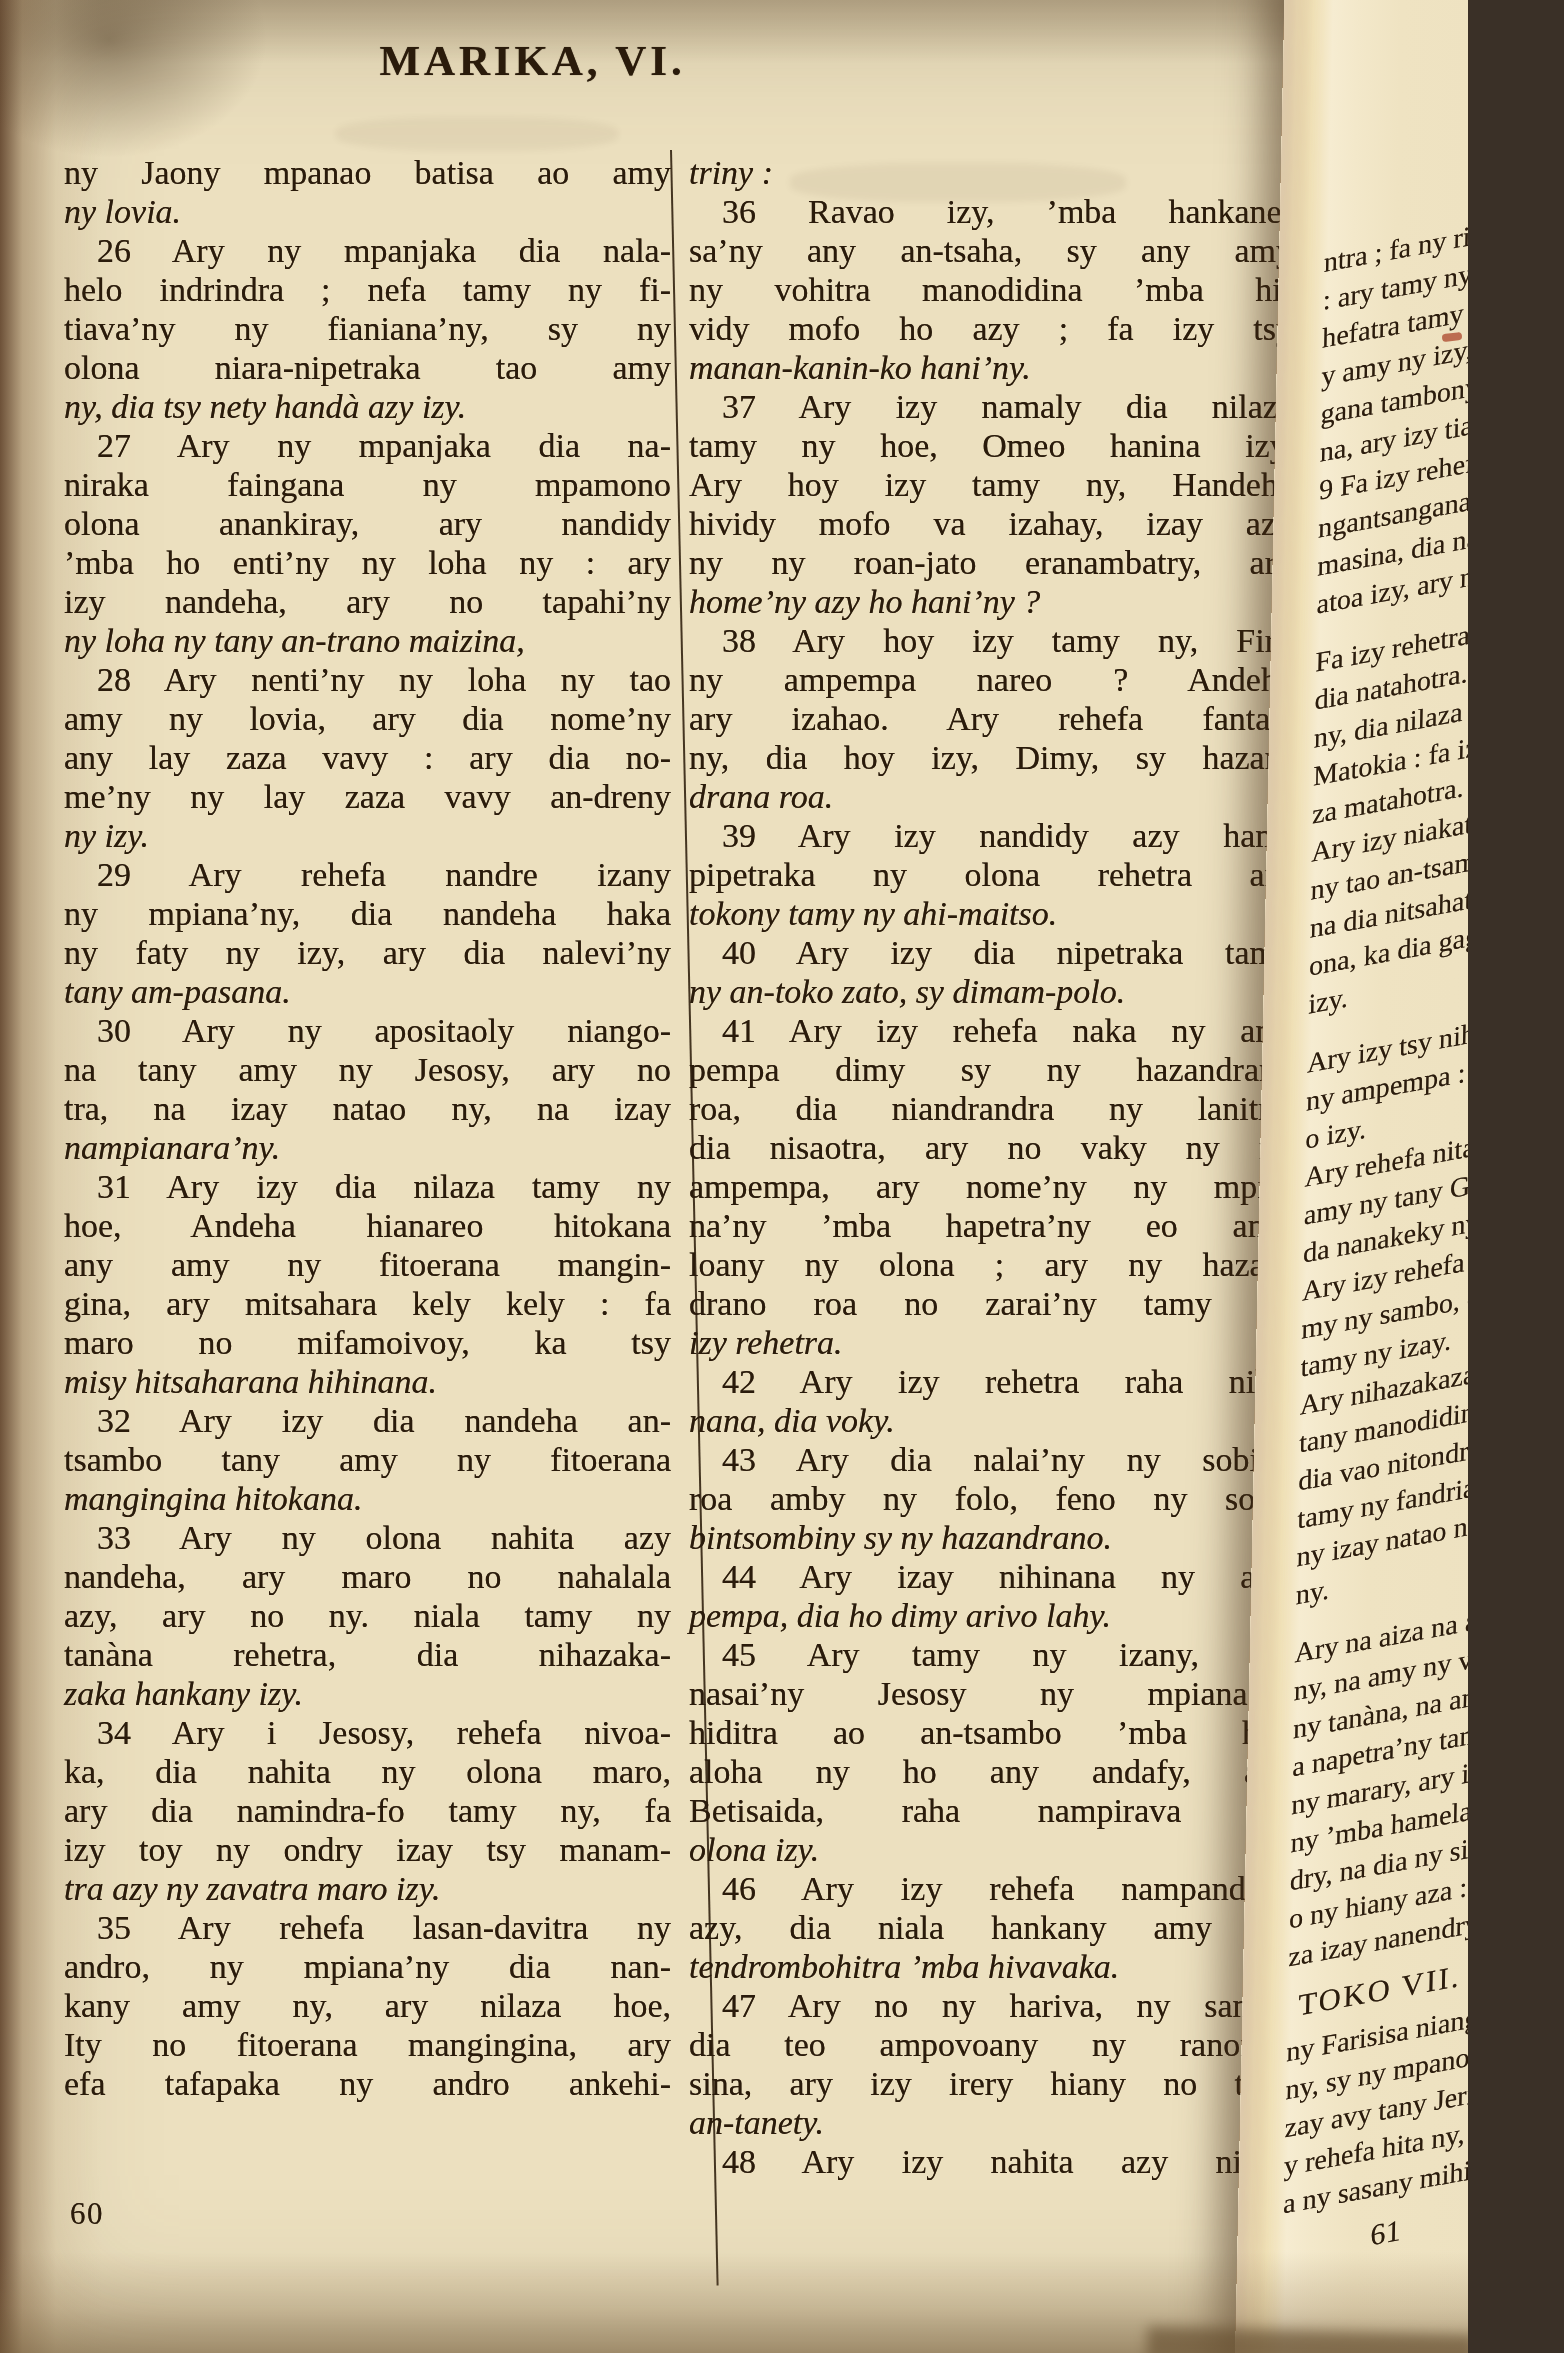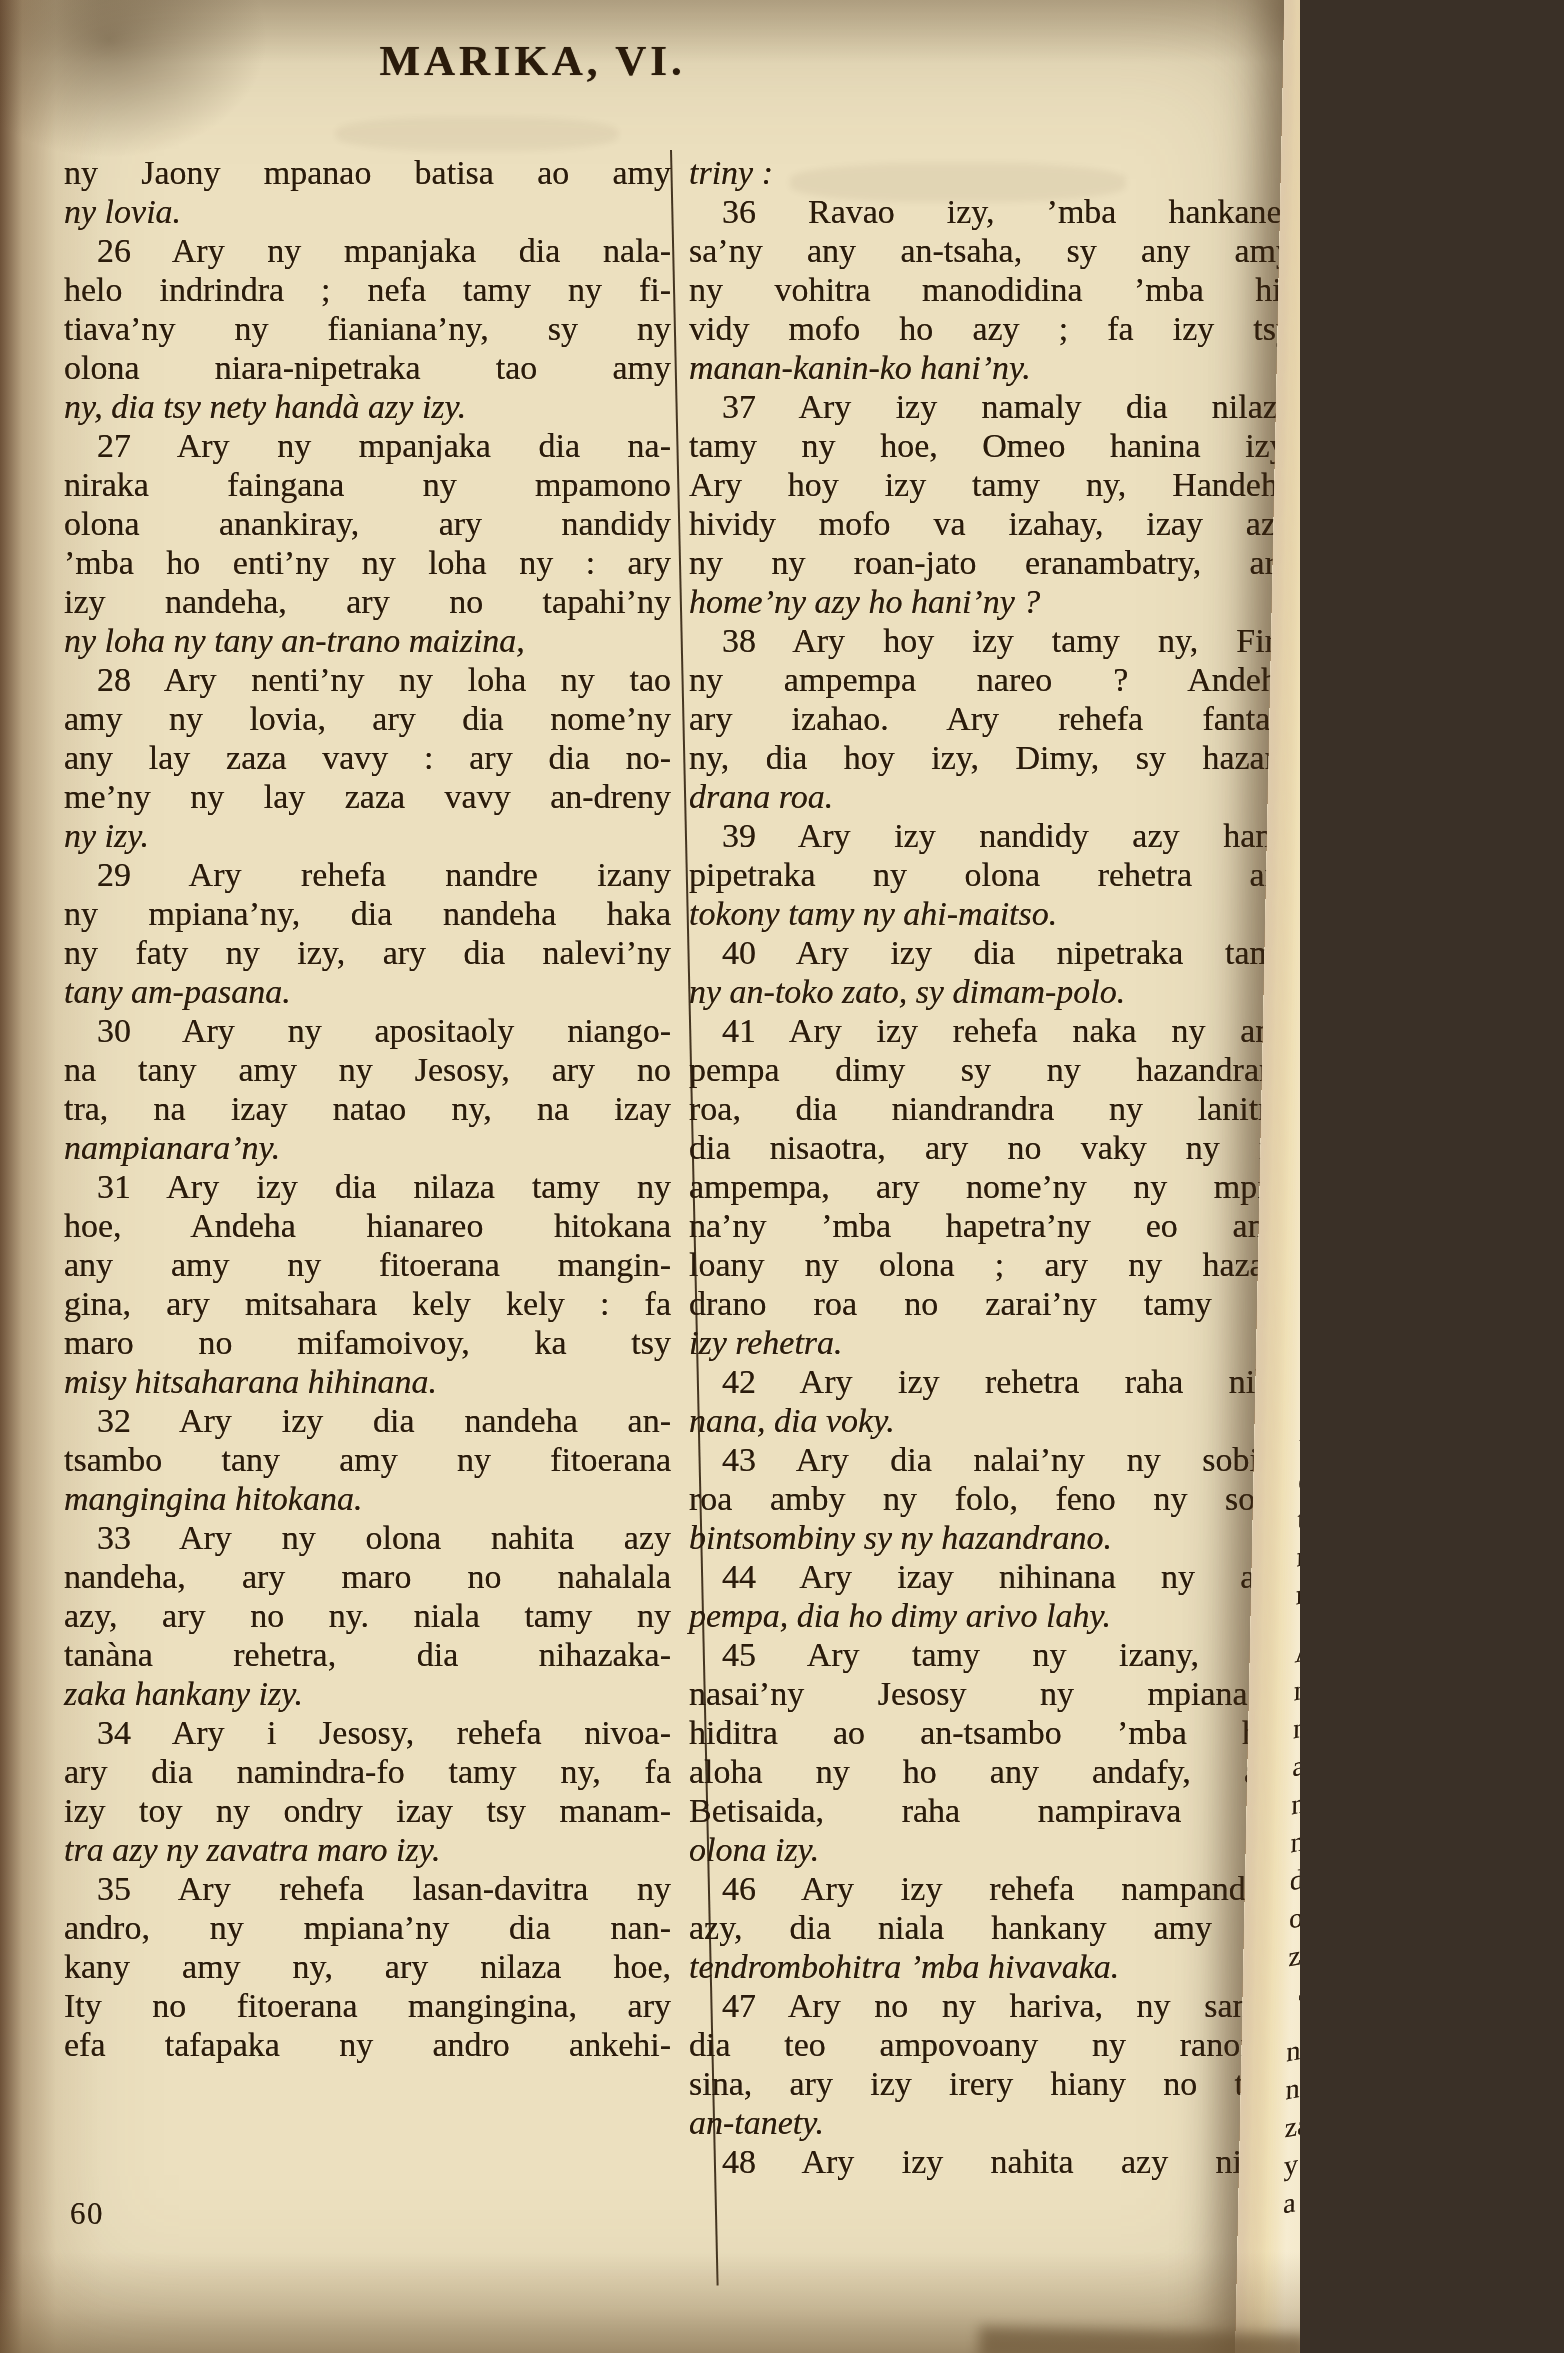--- a/index.html
+++ b/index.html
@@ -1,17 +1,17 @@
 <!DOCTYPE html>
 <html style="font-size:12.5px"><head>
 <meta charset="utf-8">
 <style>
   html,body{margin:0;padding:0;background:#3a3027;}
   .photo{
-    position:relative;width:1300px;height:2354px;overflow:hidden;
+    position:relative;width:1468px;height:2354px;overflow:hidden;
     background:#ece0bf;
     font-family:"Liberation Serif","DejaVu Serif",serif;
     color:#2a1b0b;
     box-shadow:inset 0 0 149px rgba(90,70,45,.38);
   }
   .shade-left{position:absolute;top:0;bottom:0;left:0;width:102px;
     background:linear-gradient(90deg,#6d5138 0%,rgba(160,132,98,.55) 22%,rgba(210,188,150,.25) 55%,rgba(210,188,150,0) 100%);}
   .corner-tl{position:absolute;left:-110px;top:-125px;width:438px;height:329px;
     background:radial-gradient(ellipse closest-side,rgba(86,66,42,.55),rgba(86,66,42,0) 72%);}
   .shade-top{position:absolute;top:0;left:0;right:0;height:63px;
@@ -107,20 +107,21 @@
       <div class="line end">misy hitsaharana hihinana.</div>
       <div class="line ind">32 Ary izy dia nandeha an-</div>
       <div class="line">tsambo tany amy ny fitoerana</div>
       <div class="line end">mangingina hitokana.</div>
       <div class="line ind">33 Ary ny olona nahita azy</div>
       <div class="line">nandeha, ary maro no nahalala</div>
       <div class="line">azy, ary no ny. niala tamy ny</div>
       <div class="line">tanàna rehetra, dia nihazaka-</div>
       <div class="line end">zaka hankany izy.</div>
       <div class="line ind">34 Ary i Jesosy, rehefa nivoa-</div>
+      <div class="line">ka, dia nahita ny olona maro,</div>
       <div class="line">ary dia namindra-fo tamy ny, fa</div>
       <div class="line">izy toy ny ondry izay tsy manam-</div>
       <div class="line end">tra azy ny zavatra maro izy.</div>
       <div class="line ind">35 Ary rehefa lasan-davitra ny</div>
       <div class="line">andro, ny mpiana’ny dia nan-</div>
       <div class="line">kany amy ny, ary nilaza hoe,</div>
       <div class="line">Ity no fitoerana mangingina, ary</div>
       <div class="line">efa tafapaka ny andro ankehi-</div>
     </div>
   <div class="col col-right">

